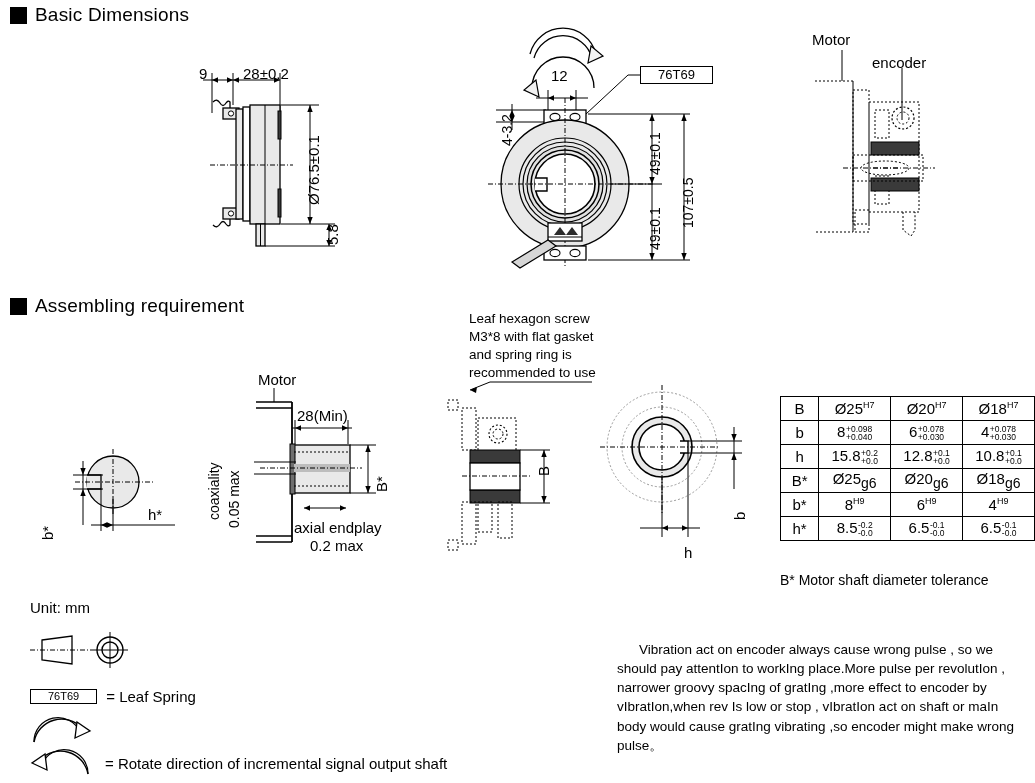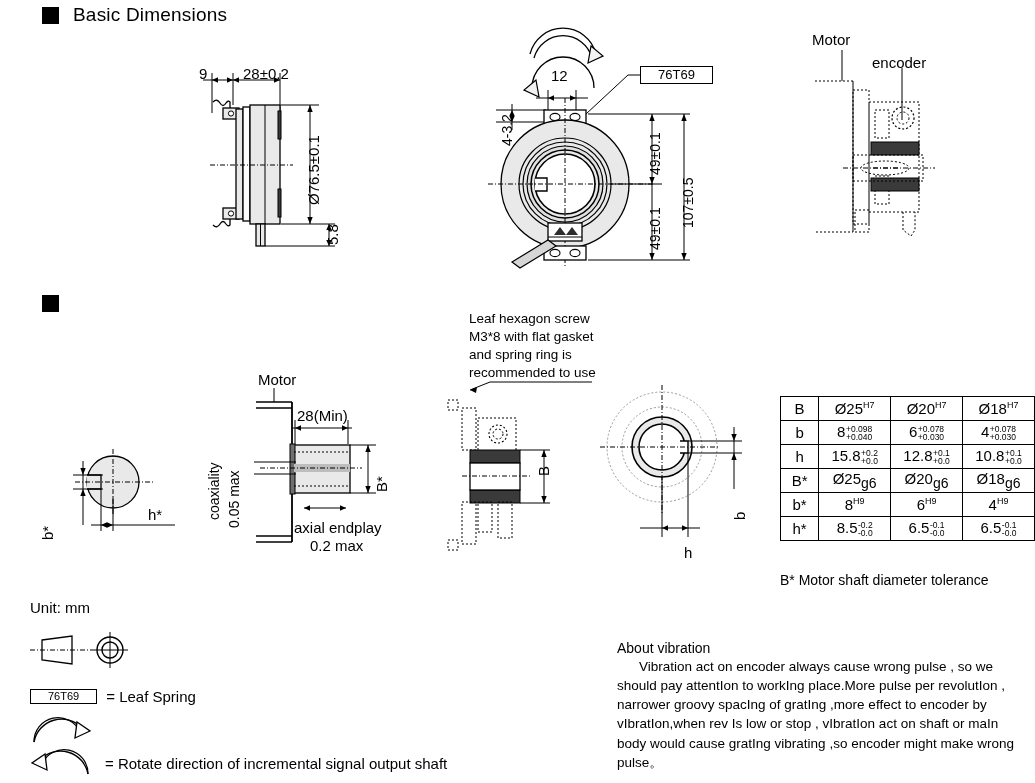--- a/index.html
+++ b/index.html
@@ -2,21 +2,21 @@
 <html><head>
 <meta charset="utf-8">
 <style>
   html,body{margin:0;padding:0;background:#fff;}
   body{
     width:1035px;height:783px;position:relative;overflow:hidden;
     font-family:"Liberation Sans",sans-serif;color:#000;
     -webkit-font-smoothing:antialiased;
   }
   .abs{position:absolute;}
-  .sec-head{display:flex;align-items:center;gap:14px;margin-left:32px;}
+  .sec-head{display:flex;align-items:center;gap:8px;}
   .sec-sq{width:17px;height:17px;background:#000;display:block;}
   .sec-title{font-size:19px;letter-spacing:.2px;}
   .t{position:absolute;white-space:nowrap;line-height:1.05;}
   .vt{position:absolute;white-space:nowrap;transform-origin:0 0;transform:rotate(-90deg);line-height:1.05;}.f14{font-size:14px}.f15{font-size:15px}
   svg{position:absolute;overflow:visible;}
   .ln{stroke:#000;fill:none;}
   .thin{stroke-width:1}
   .med{stroke-width:1.3}
   .thick{stroke-width:1.8}
   .dash{stroke-dasharray:5 2 1 2}
@@ -206,20 +206,21 @@
     <line class="ln thin dash" x1="28" y1="118" x2="120" y2="118"></line>
     <line class="ln thin dash" x1="58" y1="118" x2="84" y2="118"></line>
 
     <path class="ln thin dot" d="M88,162 L88,180 L96,186 L100,180 L100,162" fill="none"></path>
     <rect class="ln thin dot" x="40" y="160" width="14" height="22" fill="none"></rect>
   </svg>
 </div>
 
 <div class="abs sec-head" style="left:10px;top:295px;">
   <span class="sec-sq"></span>
+  <span class="sec-title">Assembling requirement</span>
 </div>
 
 <div class="abs" style="left:25px;top:435px;width:180px;height:125px;">
   <svg width="180" height="125" viewBox="0 0 180 125">
     <circle class="body-fill" cx="88" cy="47" r="26"></circle>
     <path d="M62,40 L76,40 L76,54 L62,54" fill="#e9e9e9" stroke="#000" stroke-width="1.3"></path>
     <line class="ln thin dash" x1="50" y1="47" x2="128" y2="47"></line>
     <line class="ln thin dash" x1="88" y1="14" x2="88" y2="80"></line>
 
     <line class="ln thin" x1="48" y1="40" x2="78" y2="40"></line>
@@ -422,15 +423,14 @@
     <svg width="66" height="26" viewBox="0 0 66 26">
       <path d="M58,24 A28,28 0 0 0 10,10" fill="none" stroke="#000" stroke-width="1.4"></path>
       <path d="M58,24 A24,24 0 0 0 12,14" fill="none" stroke="#000" stroke-width="1.2"></path>
       <path d="M15,4 L2,13 L17,20 Z" fill="#fff" stroke="#000" stroke-width="1.3"></path>
     </svg>
   </span>
   <span>= Rotate direction of incremental signal output shaft</span>
 </div>
 
 <div class="abs" style="left:617px;top:640px;width:400px;">
-  <div class="f14" style="margin-bottom:1px;">About vibration</div>
   <p class="para" style="text-indent:22px;">Vibration act on encoder always cause wrong pulse , so we should pay attentIon to workIng place.More pulse per revolutIon , narrower groovy spacIng of gratIng ,more effect to encoder by vIbratIon,when rev Is low or stop , vIbratIon act on shaft or maIn body would cause gratIng vibrating ,so encoder might make wrong pulse。</p>
 </div>
 
 </body></html>

